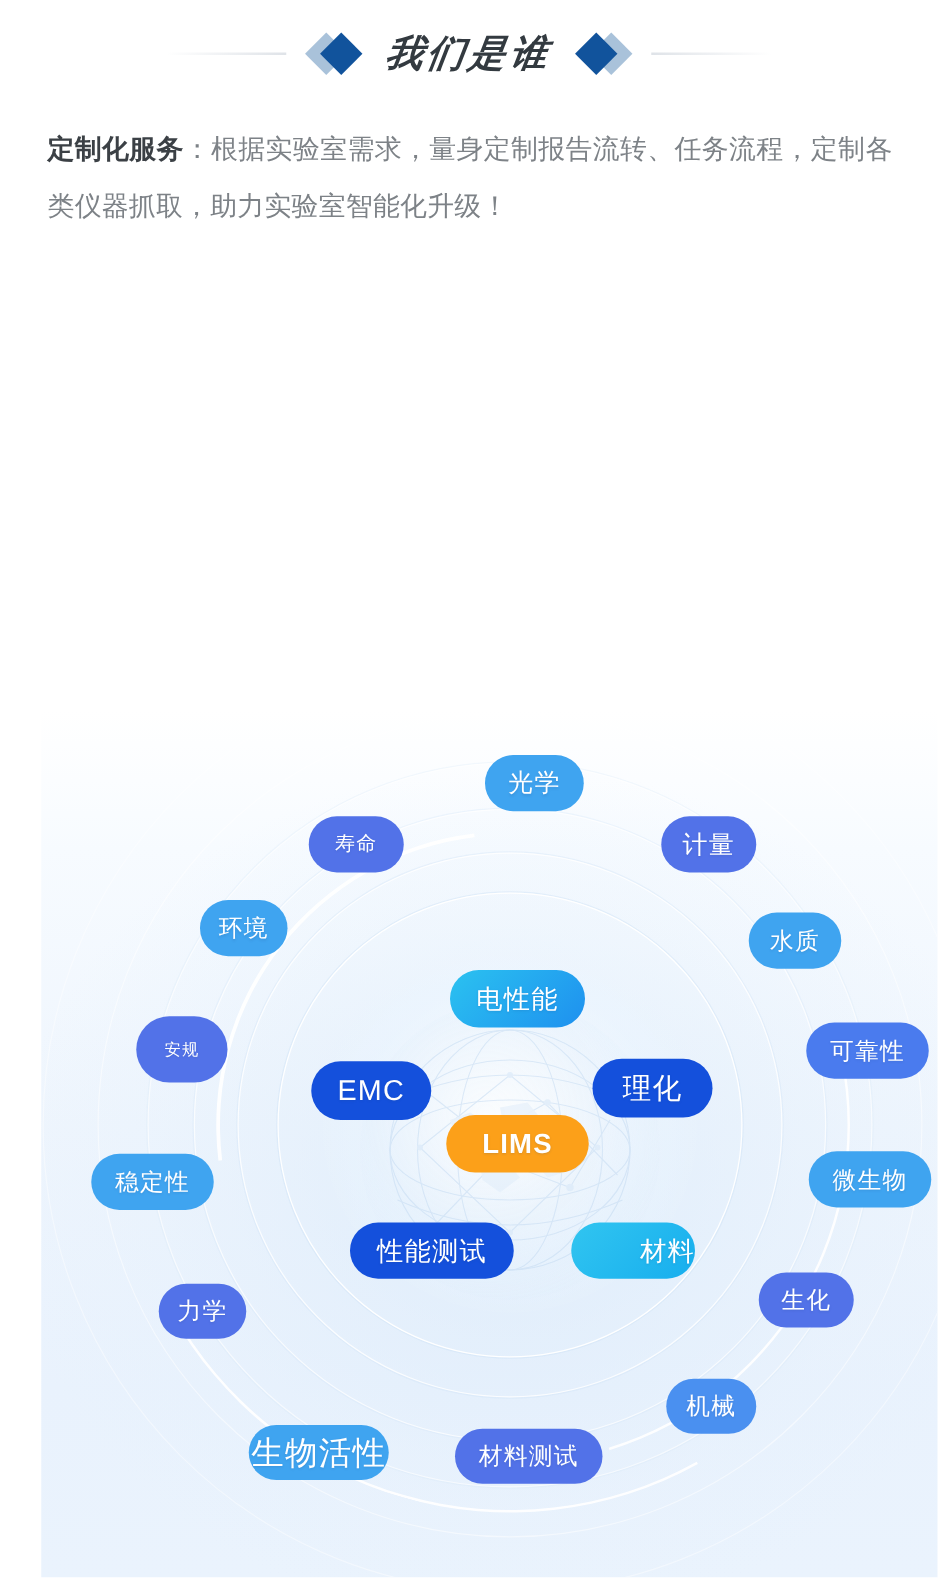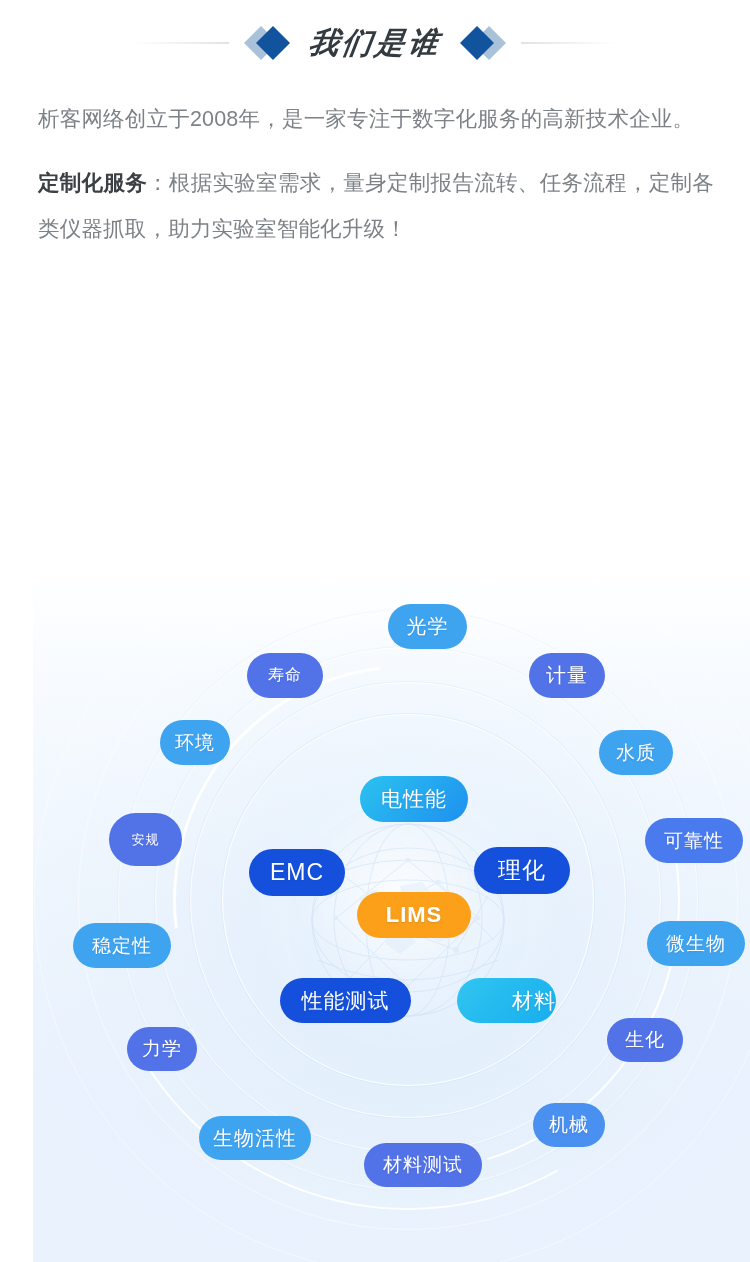--- a/index.html
+++ b/index.html
@@ -117,23 +117,20 @@
     </div>
     <div class="header-title">我们是谁</div>
     <div class="dia-wrap flip">
       <div class="dia back"></div>
       <div class="dia front"></div>
     </div>
     <div class="hline right"></div>
   </div>
 
   <div class="copy">
-    <p class="para">
-      <b></b><span>析客网络创立于2008年，是一家专注于数字化服务的高新技术企业。</span>
-    </p>
     <p class="para">
       <b>定制化服务</b><span>：根据实验室需求，量身定制报告流转、任务流程，定制各类仪器抓取，助力实验室智能化升级！</span>
     </p>
   </div>
 
   <div class="cloud">
     <div class="cloud-bg">
       <div class="ring r6"></div>
       <div class="ring r5"></div>
       <div class="ring r4"></div>
@@ -225,21 +222,21 @@
         </div>
         <div class="tag" style="left: 574px; top: 450px; width: 76px; height: 44px; font-size: 19px; background: rgb(82, 114, 232);">
           <span>生化</span>
         </div>
         <div class="tag" style="left: 94px; top: 459px; width: 70px; height: 44px; font-size: 19px; background: rgb(82, 114, 232);">
           <span>力学</span>
         </div>
         <div class="tag" style="left: 500px; top: 535px; width: 72px; height: 44px; font-size: 19px; background: rgb(74, 144, 240);">
           <span>机械</span>
         </div>
-        <div class="tag" style="left: 166px; top: 548px; width: 112px; height: 44px; font-size: 20px; background: rgb(63, 164, 240);">
+        <div class="tag" style="left: 166px; top: 572px; width: 112px; height: 44px; font-size: 26px; background: rgb(63, 164, 240);">
           <span>生物活性</span>
         </div>
         <div class="tag" style="left: 331px; top: 575px; width: 118px; height: 44px; font-size: 19px; background: rgb(82, 114, 232);">
           <span>材料测试</span>
         </div>
       </div>
   </div>
 
 </div>
 

